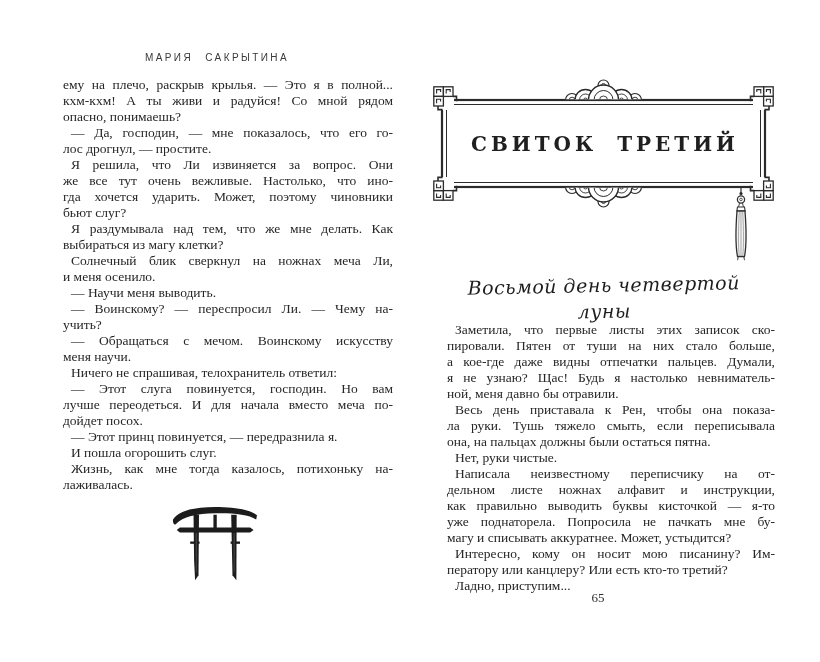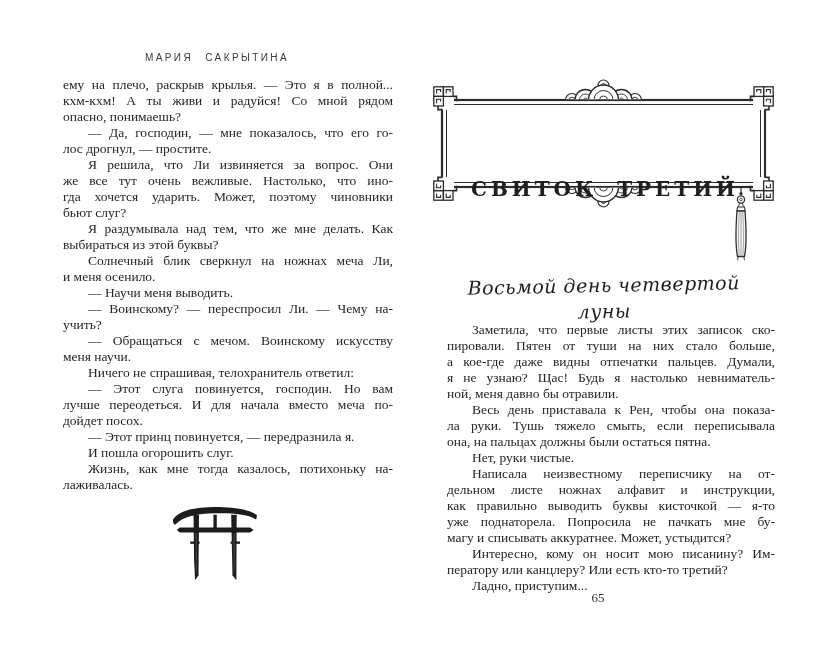--- a/index.html
+++ b/index.html
@@ -16,27 +16,27 @@
   }
   
   .textblock { width:330px; }
   #left-text  { left:63px;  top:77px;  }
   #right-text { left:447px; top:322px; width:328px; }
   .ln {
     height:16px; line-height:16px; font-size:13.5px; color:#262626;
     overflow:hidden; white-space:normal;
   }
   .ln.j { text-align:justify; text-align-last:justify; }
-  .ln.i { text-indent:8px;margin-left:17px; }
+  .ln.i { text-indent:8px; }
   
   #chapter-frame { left:433px; top:63px; width:344px; height:200px; }
   #chapter-title {
     left:433px; top:131px; width:344px; text-align:center;
     font-family:"DejaVu Serif", serif; font-weight:bold; font-size:20px;
-    letter-spacing:4px; word-spacing:9px; color:#1f1f1f; line-height:26px;margin-top:45px;
+    letter-spacing:4px; word-spacing:9px; color:#1f1f1f; line-height:26px;
   }
   #date-subtitle {
     left:443px; top:272px; width:322px; text-align:center;
     font-family:"DejaVu Serif", serif; font-style:italic; font-size:19px;
     letter-spacing:0.5px; color:#1d1d1d; transform:rotate(-1.2deg); line-height:26px;
   }
   #page-number {
     left:548px; top:590px; width:100px; text-align:center;
     font-size:13px; color:#2c2c2c; line-height:16px;
   }
@@ -54,21 +54,21 @@
       <div class="ln j">ему на плечо, раскрыв крылья. — Это я в полной...</div>
       <div class="ln j">кхм-кхм! А ты живи и радуйся! Со мной рядом</div>
       <div class="ln">опасно, понимаешь?</div>
       <div class="ln j i">— Да, господин, — мне показалось, что его го-</div>
       <div class="ln">лос дрогнул, — простите.</div>
       <div class="ln j i">Я решила, что Ли извиняется за вопрос. Они</div>
       <div class="ln j">же все тут очень вежливые. Настолько, что ино-</div>
       <div class="ln j">гда хочется ударить. Может, поэтому чиновники</div>
       <div class="ln">бьют слуг?</div>
       <div class="ln j i">Я раздумывала над тем, что же мне делать. Как</div>
-      <div class="ln">выбираться из этой буквы?</div>
+      <div class="ln">выбираться из магу клетки?</div>
       <div class="ln j i">Солнечный блик сверкнул на ножнах меча Ли,</div>
       <div class="ln">и меня осенило.</div>
       <div class="ln i">— Научи меня выводить.</div>
       <div class="ln j i">— Воинскому? — переспросил Ли. — Чему на-</div>
       <div class="ln">учить?</div>
       <div class="ln j i">— Обращаться с мечом. Воинскому искусству</div>
       <div class="ln">меня научи.</div>
       <div class="ln i">Ничего не спрашивая, телохранитель ответил:</div>
       <div class="ln j i">— Этот слуга повинуется, господин. Но вам</div>
       <div class="ln j">лучше переодеться. И для начала вместо меча по-</div>

